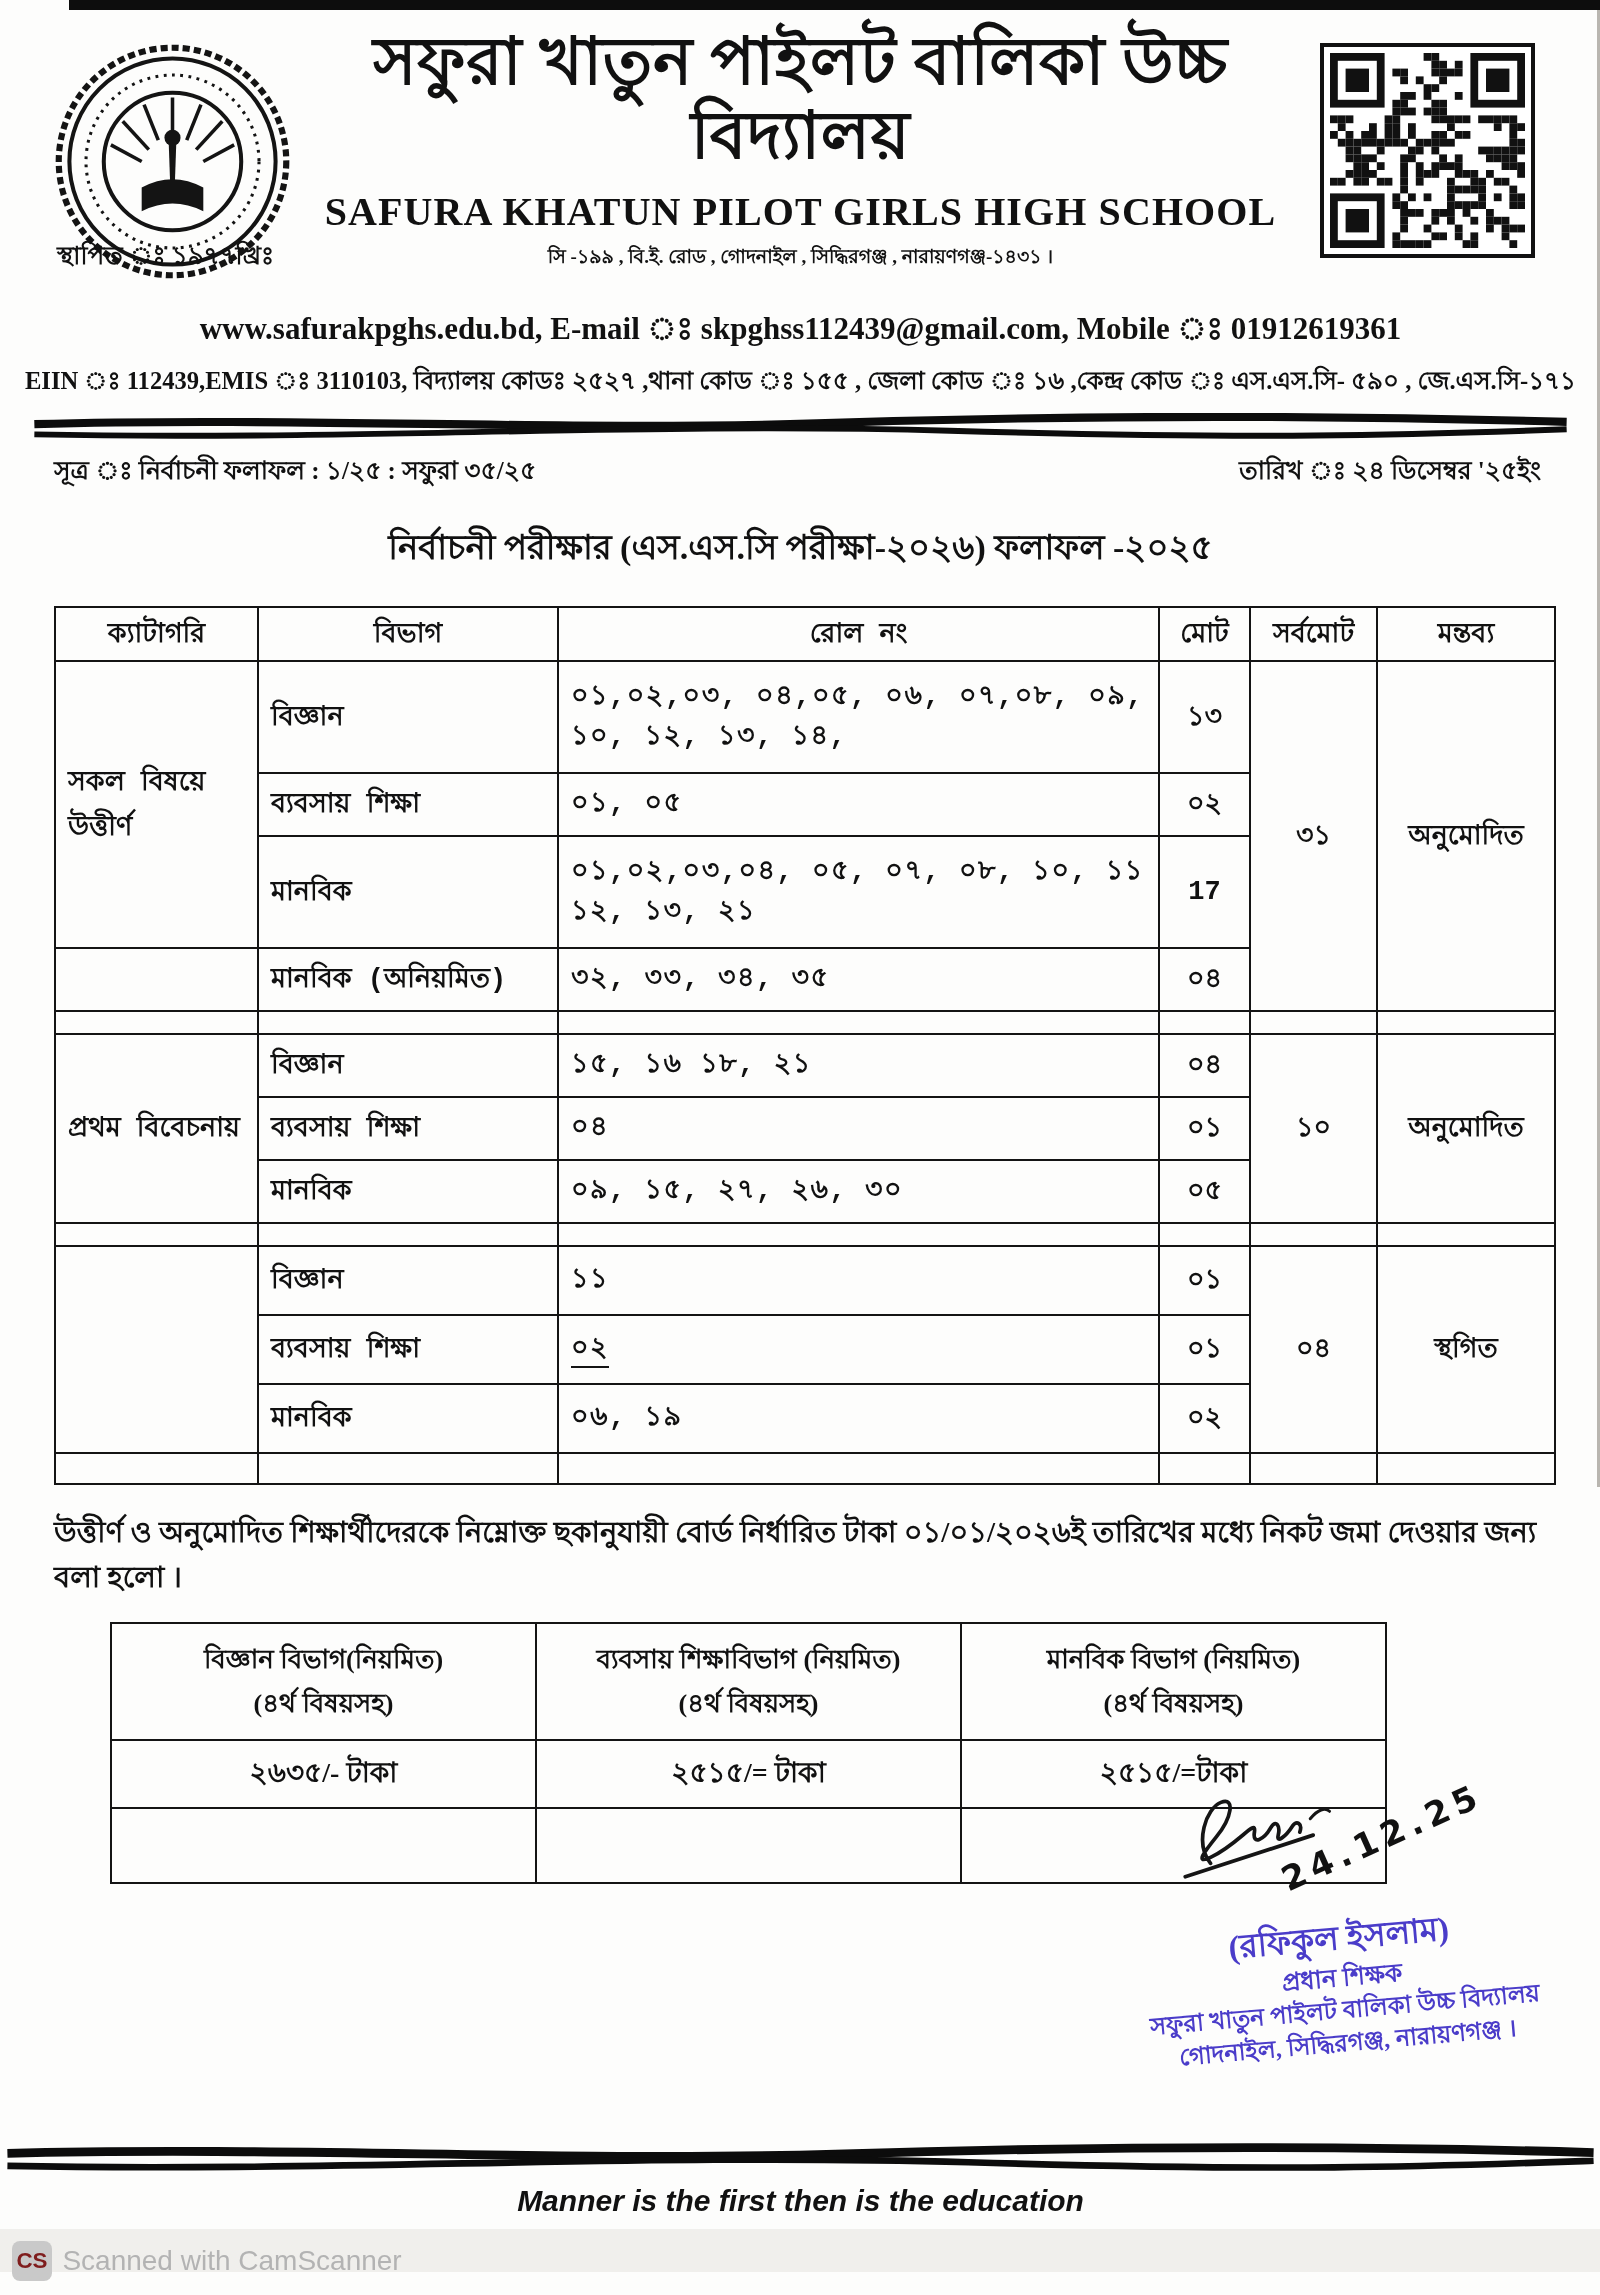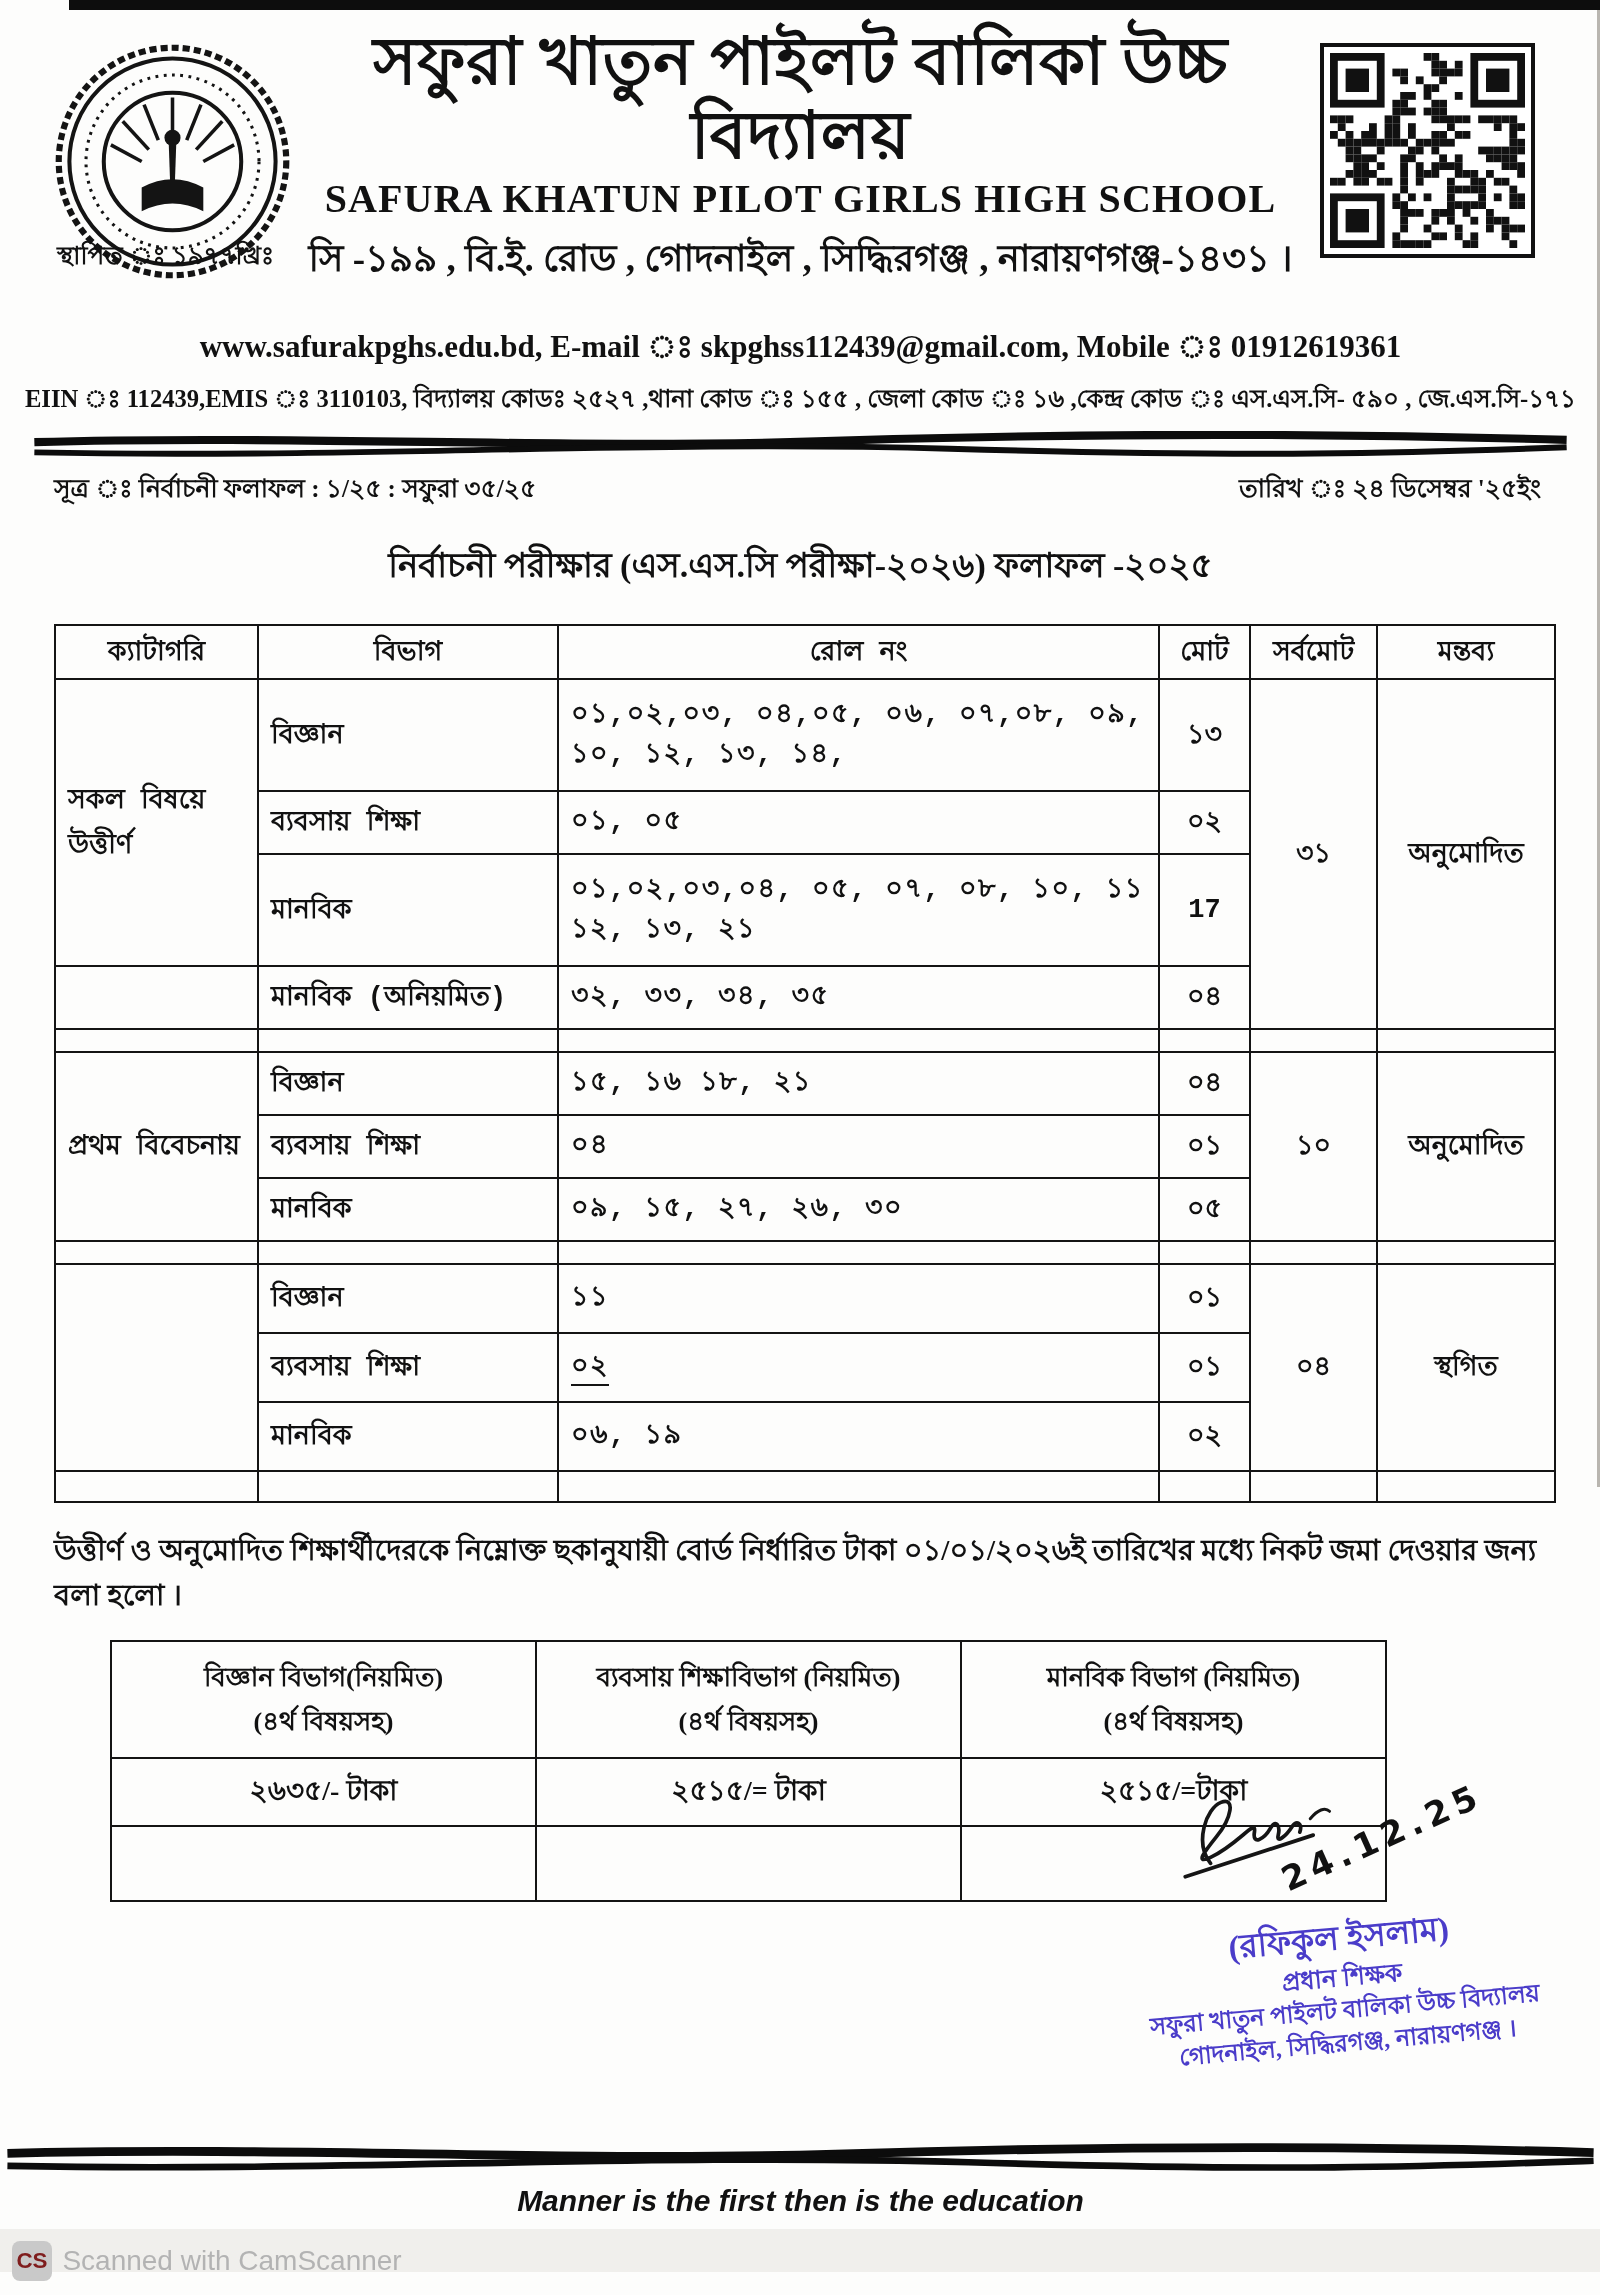--- a/index.html
+++ b/index.html
@@ -9,22 +9,22 @@
   .scan-top-bar{position:absolute;top:0;left:69px;right:0;height:10.4px;background:#0d0d0d;}
   .scan-right-edge{position:absolute;top:10.4px;right:0;width:3.7px;height:1477px;background:#b9b6b0;}
   .scan-grey-band{position:absolute;left:0;right:0;top:2229px;height:43px;background:#f0efec;}
 
   
   .logo{position:absolute;left:54px;top:43px;width:237px;height:237px;}
   .qr{position:absolute;right:66px;top:43px;width:195px;height:195px;border:4.5px solid #111;background:#fff;padding:6px;}
   .qr svg{width:100%;height:100%;display:block;}
   .head-center{padding:25px 283px 0 283px;text-align:center;}
   .school-bn{font-size:66px;font-weight:bold;line-height:1.12;letter-spacing:0.7px;}
-  .school-en{font-size:40px;font-weight:bold;letter-spacing:1.1px;margin-top:2px;white-space:nowrap;}
-  .address{font-size:37px;font-weight:bold;margin-top:7.5px;white-space:nowrap;}
+  .school-en{font-size:40px;font-weight:bold;letter-spacing:1.1px;margin-top:15px;white-space:nowrap;}
+  .address{font-size:19px;font-weight:bold;margin-top:7.5px;white-space:nowrap;}
   .established{position:absolute;left:57px;top:237px;font-size:24.6px;font-weight:bold;}
   .contact-line{text-align:center;font-size:31px;font-weight:bold;margin-top:30px;}
   .codes-line{text-align:center;font-size:24.6px;font-weight:bold;margin-top:6px;}
 
   .rule{display:block;margin:10.4px auto 0 auto;}
   .meta-row{display:flex;justify-content:space-between;margin:7.5px 60px 0 54px;
             font-size:25px;font-weight:bold;}
   .doc-title{text-align:center;font-size:34px;font-weight:bold;margin-top:27px;}
 
   

